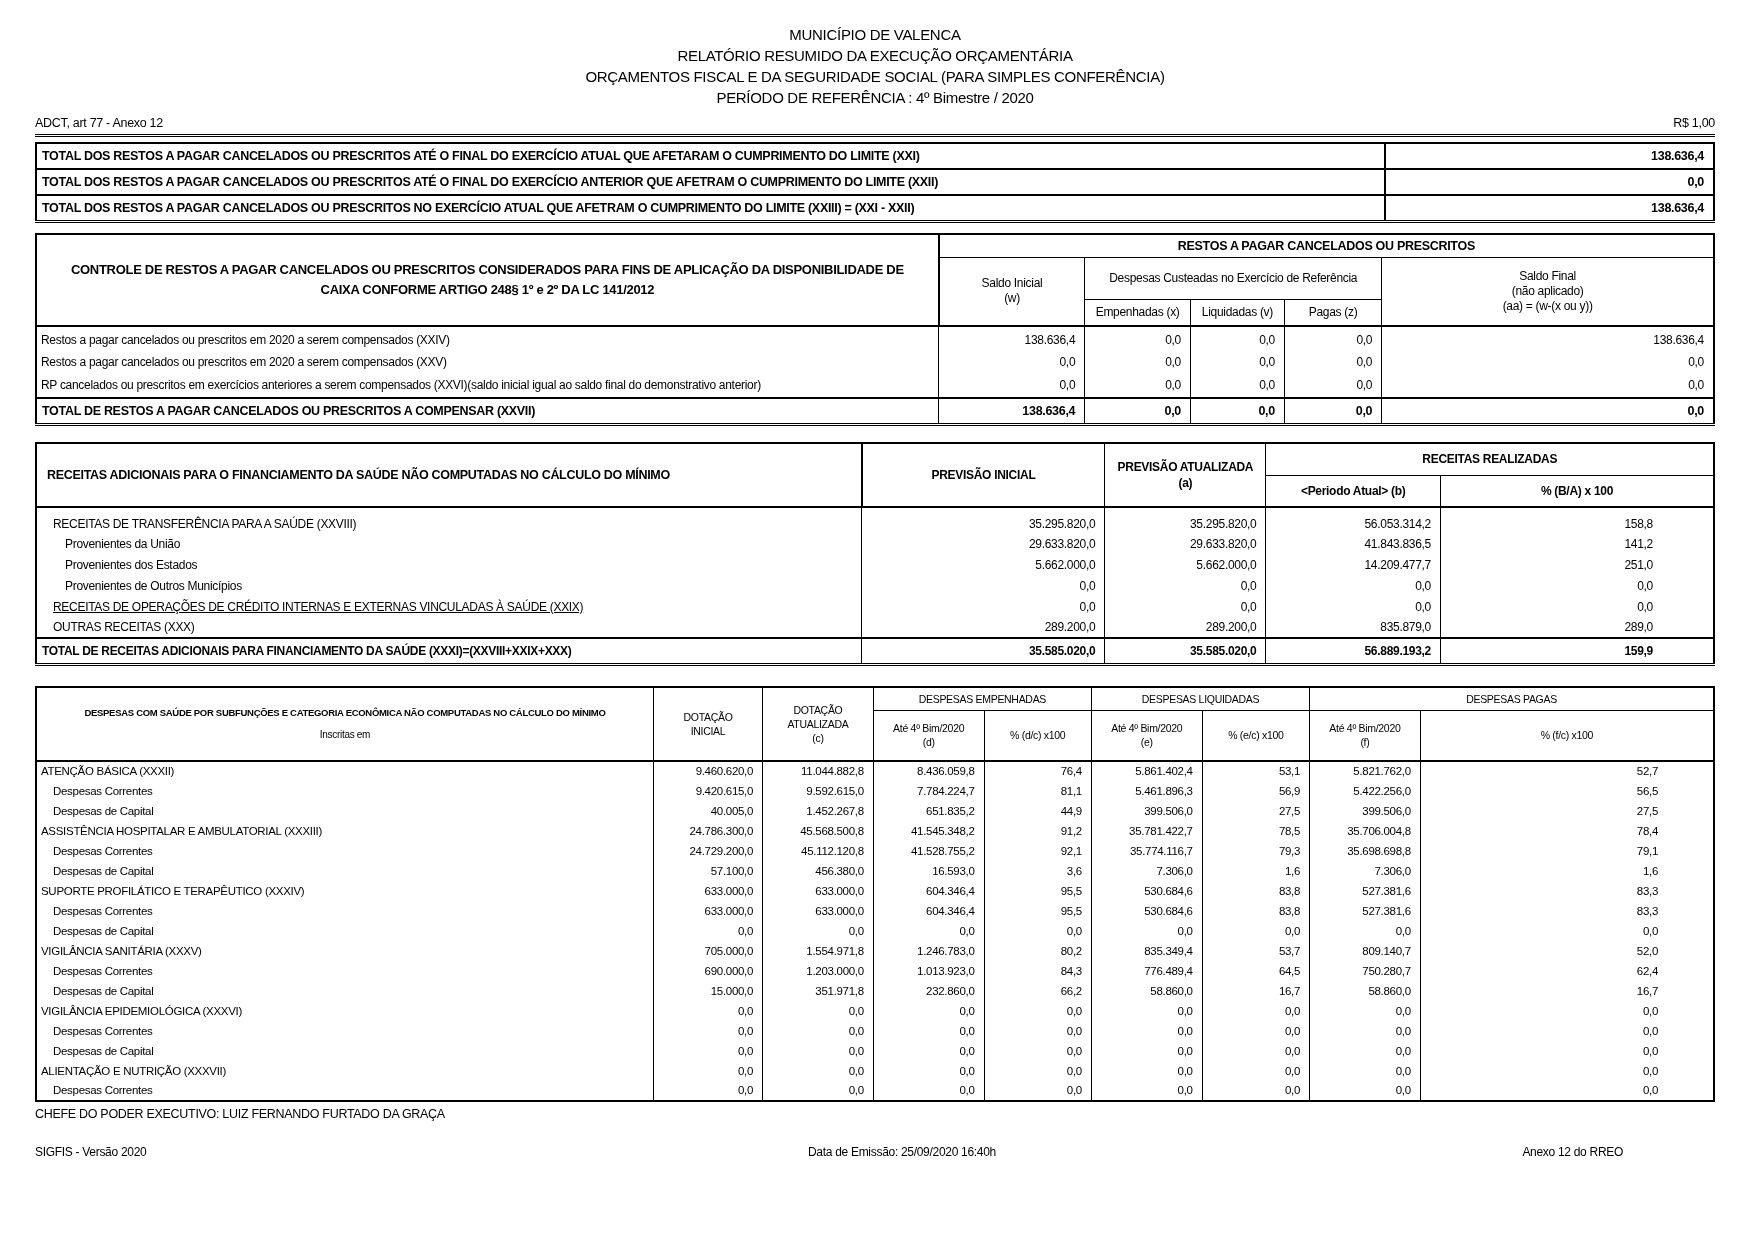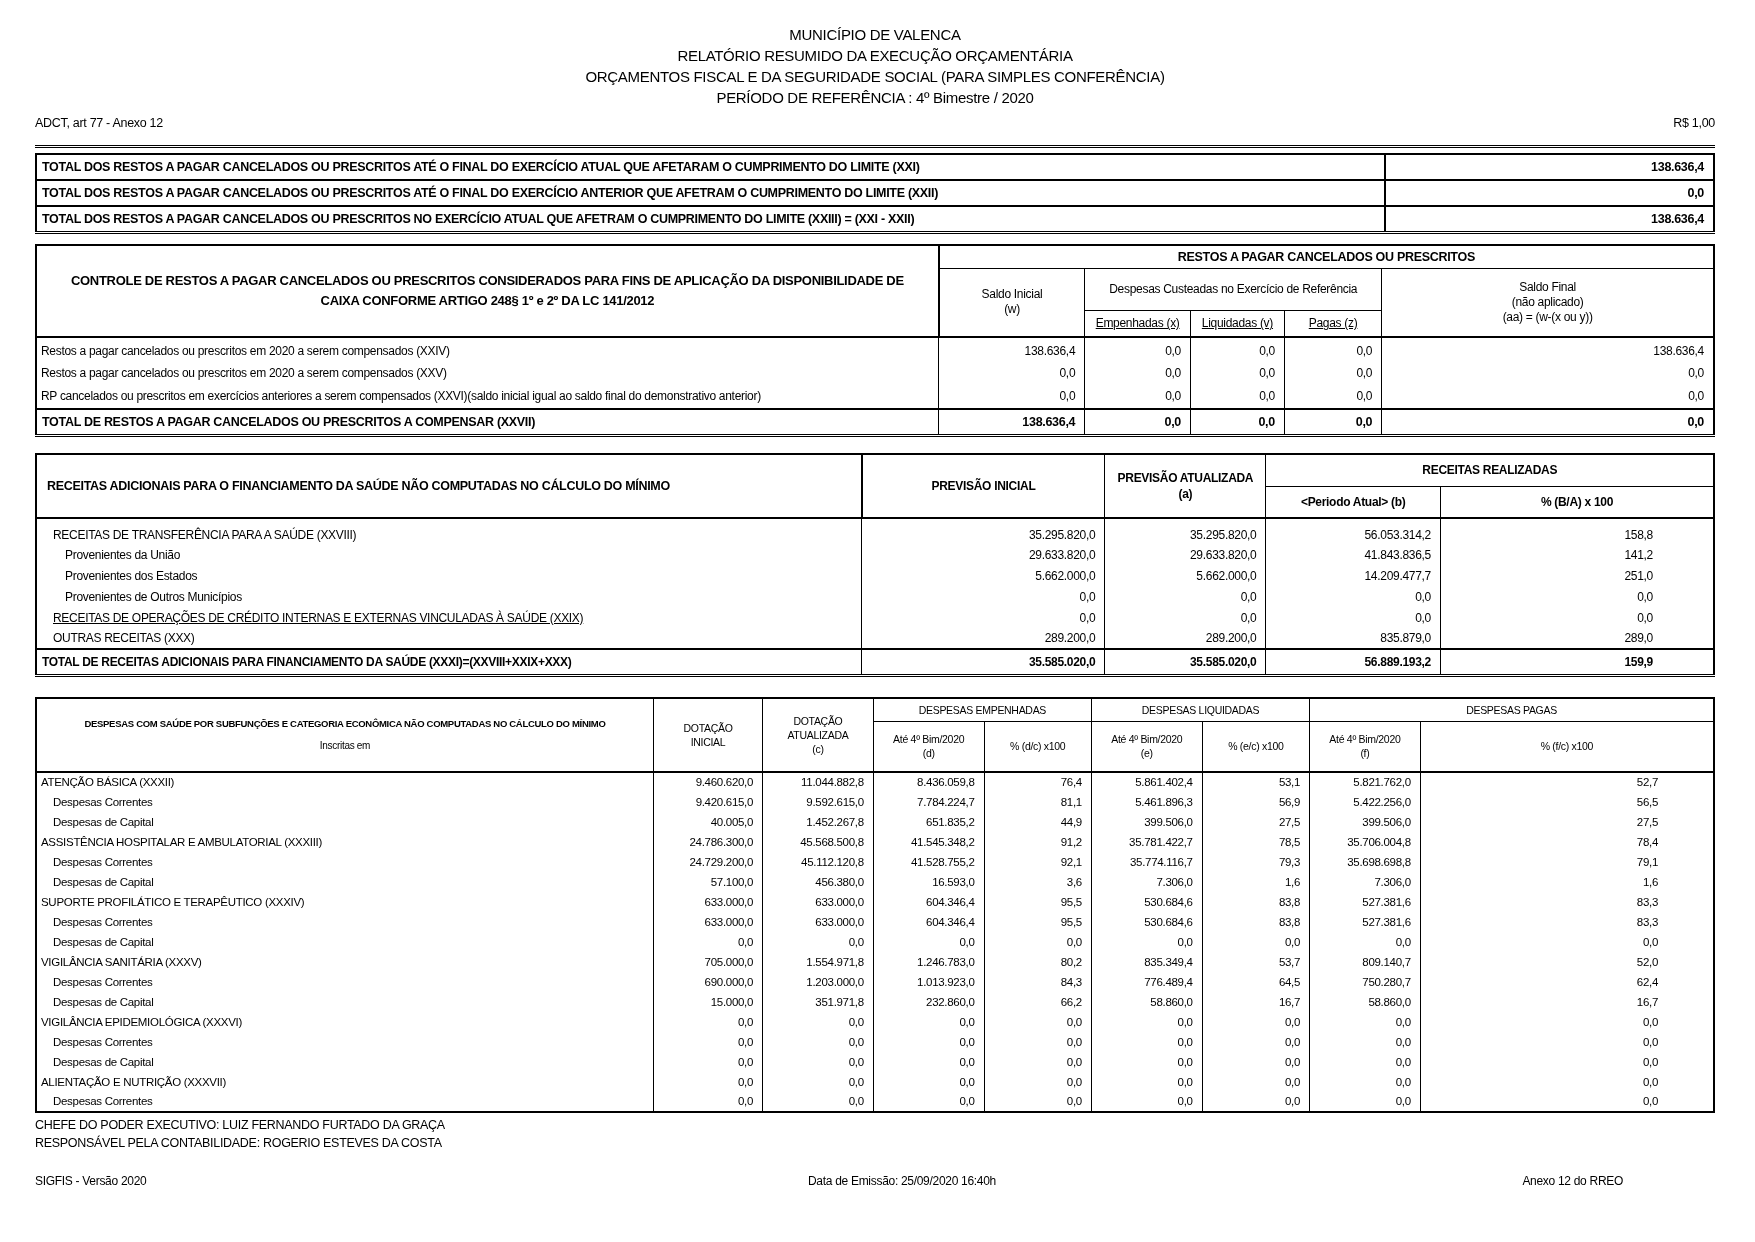--- a/index.html
+++ b/index.html
@@ -16,41 +16,41 @@
   .content{width:1680px;}
 
   
   .doc-header{text-align:center;line-height:21px;margin-bottom:8px;}
   .doc-header .h1{font-size:15px;}
   .doc-header .bold{font-weight:bold;}
 
   
   .meta-row{
     display:flex;justify-content:space-between;align-items:flex-end;
-    font-size:12.5px;padding-bottom:15px;border-bottom:3px double #000;
+    font-size:12.5px;padding-bottom:4px;border-bottom:3px double #000;
   }
 
   
   table.tbl{width:100%;border-collapse:collapse;table-layout:fixed;}
   table.tbl td{overflow:hidden;white-space:nowrap;box-sizing:border-box;}
   td.lbl{text-align:left;padding:2px 4px;}
   td.val{text-align:right;padding:2px 9px 2px 2px;}
 
   
   table.totals{margin-top:5px;border:2px solid #000;border-bottom:3px double #000;}
   table.totals td{border:2px solid #000;font-weight:bold;font-size:12.5px;height:26px;}
   table.totals td.lbl{padding-left:5px;}
 
   
   table.controle{margin-top:10px;border:2px solid #000;border-bottom:3px double #000;font-size:12px;}
   table.controle thead td{border:1px solid #000;text-align:center;vertical-align:middle;}
   .c-title{font-weight:bold;font-size:13px;white-space:normal !important;line-height:20px;padding:4px 28px;border-right:2px solid #000 !important;}
   .c-group{font-weight:bold;font-size:12.5px;height:24px;margin-top:25px;}
   .c-mid{white-space:pre-line !important;line-height:15px;height:42px;}
-  .c-sub{height:26px;text-decoration:underline;}
+  .c-sub{height:26px;}
   table.controle thead tr:last-child td{border-bottom:2px solid #000;}
   table.controle thead td[rowspan]{border-bottom:2px solid #000;}
   table.controle tbody td{border-left:1px solid #000;border-right:1px solid #000;height:24px;font-size:12px;}
   table.controle tbody tr:first-child td{padding-top:5px;}
   table.controle tbody tr.total-row td{border-top:2px solid #000;font-weight:bold;height:27px;font-size:12.5px;}
   table.controle tbody tr.total-row td.lbl{padding-left:5px;margin-left:38px;}
 
   
   table.receitas{margin-top:16px;border:2px solid #000;border-bottom:3px double #000;font-size:12px;}
   table.receitas thead td{border:1px solid #000;text-align:center;vertical-align:middle;font-weight:bold;}
@@ -488,21 +488,20 @@
             <td class="val val4">0,0</td>
             <td class="val val5">0,0</td>
             <td class="val val6">0,0</td>
             <td class="val val7">0,0</td>
           </tr>
         </tbody>
     </table>
 
     <div class="signatures">
       <div>CHEFE DO PODER EXECUTIVO: LUIZ FERNANDO FURTADO DA GRAÇA</div>
-      <div>RESPONSÁVEL PELA CONTABILIDADE: ROGERIO ESTEVES DA COSTA</div>
     </div>
 
     <div class="bottom-row">
       <span class="bl">SIGFIS - Versão 2020</span>
       <span class="bc">Data de Emissão: 25/09/2020   16:40h</span>
       <span class="br">Anexo 12 do RREO</span>
     </div>
 
   </div>
 </div>

